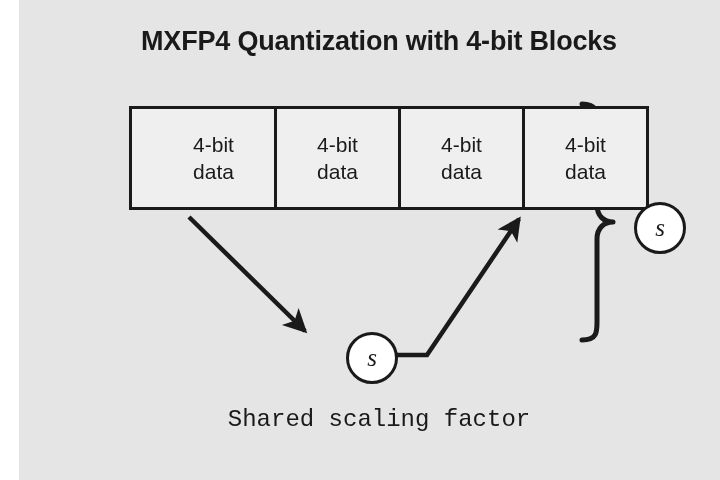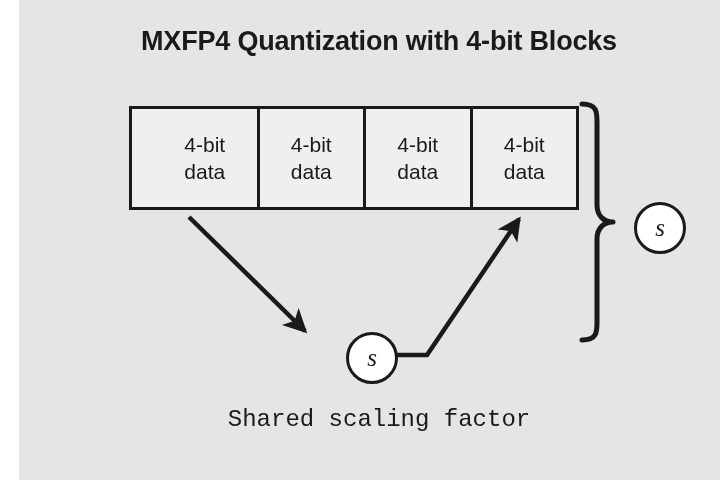--- a/index.html
+++ b/index.html
@@ -41,21 +41,21 @@
     letter-spacing: -0.2px;
     color: #1a1a1a;
     white-space: nowrap;
   }
 
   
   .block-row {
     position: absolute;
     left: 110px;
     top: 106px;
-    width: 450px;
+    width: 520px;
     height: 104px;
     display: flex;
     border: 3px solid #1a1a1a;
     box-sizing: border-box;
     background: #efefef;
     padding-left: 21px;
   }
   .data-block {
     flex: 1 1 0;
     display: flex;

